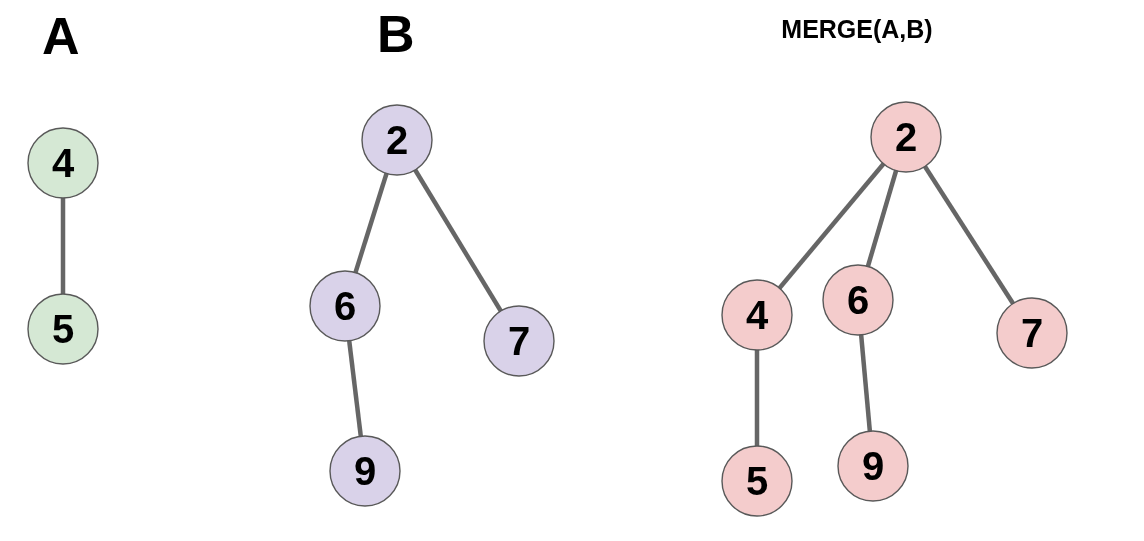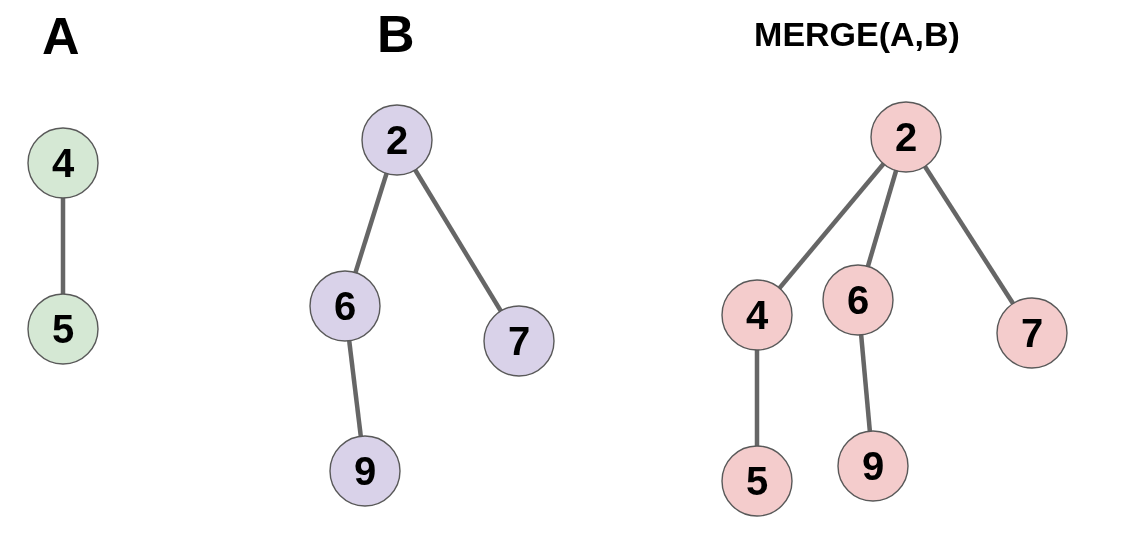--- a/index.html
+++ b/index.html
@@ -36,21 +36,21 @@
     font-size: 52px;
   }
   .label-b {
     left: 377px;
     top: 8px;
     font-size: 52px;
   }
   .label-merge {
     left: 857px;
     top: 17px;
-    font-size: 34px;
+    font-size: 25px;
     transform: translateX(-50%);
   }
   .node-text {
     font-family: "Liberation Sans", sans-serif;
     font-weight: bold;
     fill: #000000;
   }
 </style>
 </head>
 <body>

